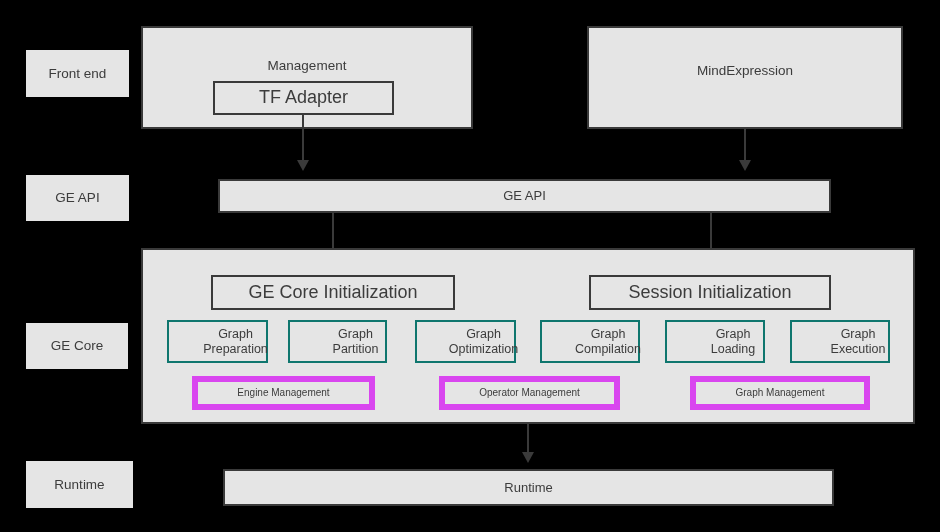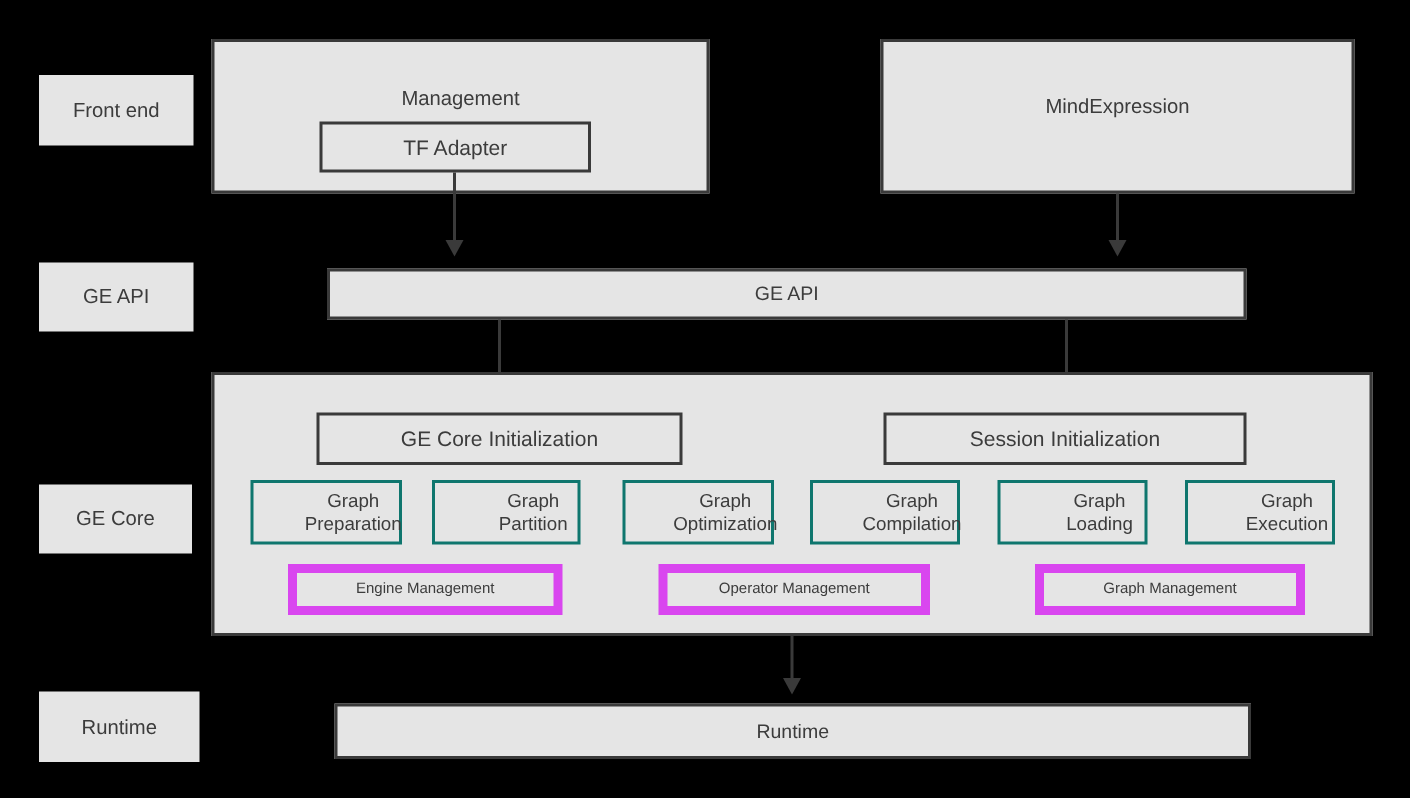--- a/index.html
+++ b/index.html
@@ -43,21 +43,21 @@
     position: absolute;
     left: 0;
     right: 0;
     text-align: center;
     color: #3c3c3c;
     font-size: 13.5px;
   }
   
   .inner {
     border: 2px solid #3a3a3a;
-    font-size: 14px;
+    font-size: 18px;
   }
   .bar {
     border: 2.5px solid #3a3a3a;
     font-size: 13px;
   }
   .cell {
     border: 2px solid #0f766e;
     font-size: 12.5px;
     white-space: pre-line;
     padding-left: 36px;

